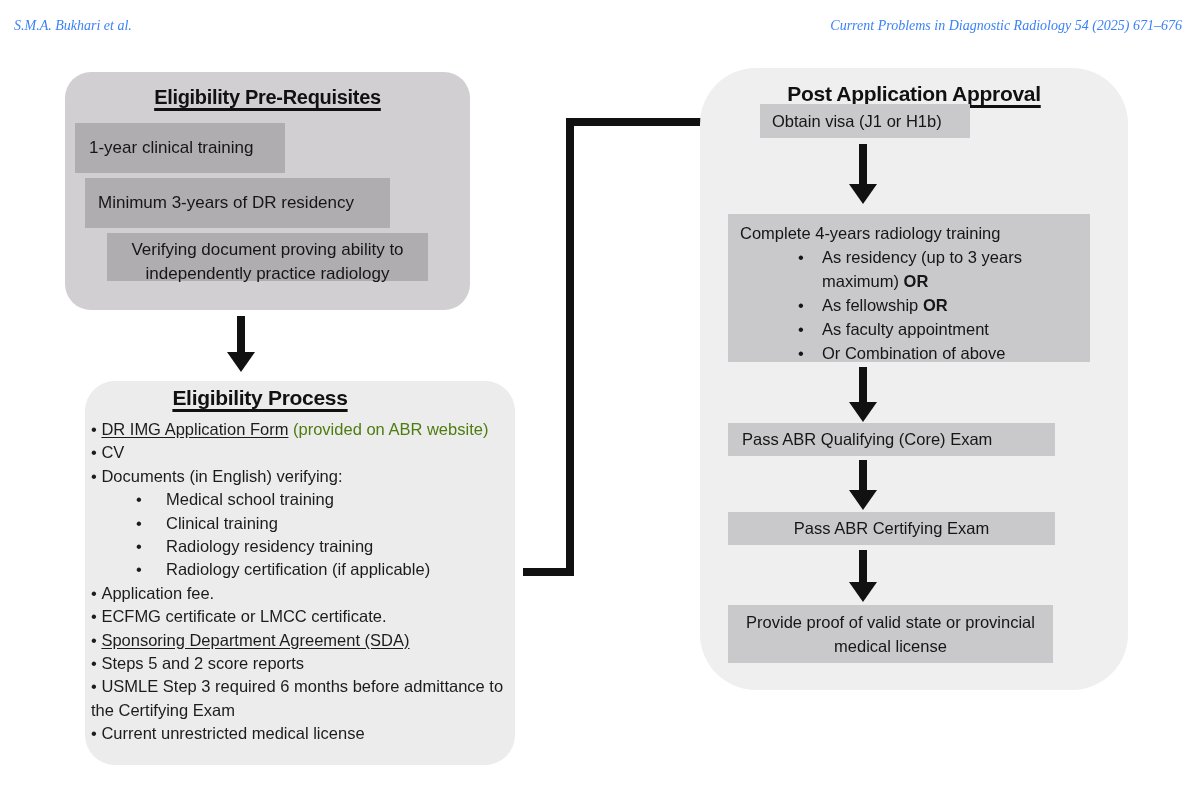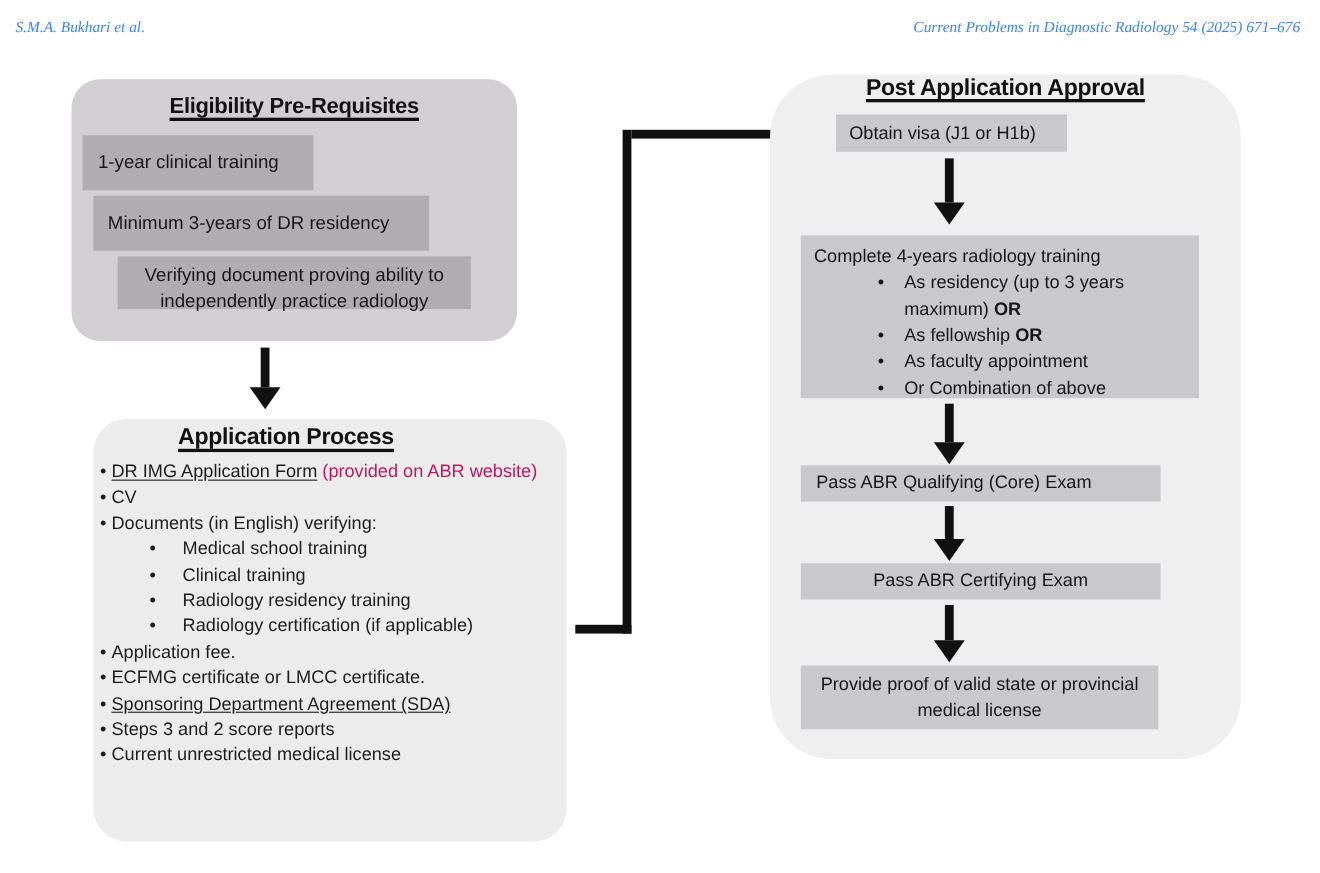--- a/index.html
+++ b/index.html
@@ -35,26 +35,26 @@
   
   .app-panel { position:absolute; left:85px; top:381px; width:430px; height:384px;
     background:#ececec; border-radius:30px; }
   .app-title { left:0; top:5px; width:350px; font-size:21px; }
   .app-list { position:absolute; left:6px; right:5px; top:37px;
     font-size:16.5px; line-height:23.4px; color:#1c1c1c; }
   .li::before { content:"\2022\00a0"; }
   .li.sub { position:relative; padding-left:75px; }
   .li.sub::before { content:"\2022"; position:absolute; left:45px; }
   .u { text-decoration:underline; text-underline-offset:2px;margin-top:29px; }
-  .muted { color:#be185d;margin-top:40px; }
+  .muted { color:#4d7c0f;margin-top:40px; }
 
   
   .post-panel { position:absolute; left:700px; top:68px; width:428px; height:622px;
     background:#efefef; border-radius:56px; }
-  .post-title { left:0; right:0; top:0; font-size:21px; }
+  .post-title { left:0; right:0; top:14px; font-size:21px; }
   .step { position:absolute; background:#c9c8ca; color:#161616; font-size:16.5px; }
   .step-visa { left:60px; top:36px; width:210px; height:34px; line-height:34px; padding-left:12px; }
   .step-training { left:28px; top:146px; width:362px; height:148px; padding:7px 8px 0 8px; line-height:24px; }
   .training-title { padding-left:4px; }
   .opt { position:relative; padding-left:86px; }
   .opt::before { content:"\2022"; position:absolute; left:62px; }
   .opt strong { font-weight:700; }
   .step-core { left:28px; top:355px; width:327px; height:33px; line-height:33px; padding-left:14px; }
   .step-cert { left:28px; top:444px; width:327px; height:33px; line-height:33px; text-align:center; }
   .step-license { left:28px; top:537px; width:325px; height:58px; text-align:center;
@@ -95,33 +95,34 @@
     <div class="elig-item elig-item-2">Minimum 3-years of DR residency</div>
     <div class="elig-item elig-item-3">Verifying document proving ability to independently practice radiology</div>
   </div>
 
   <div class="varrow a-elig">
     <div class="shaft"></div>
     <div class="head"></div>
   </div>
 
   <div class="app-panel">
-    <div class="sec-title app-title">Application Process</div>
+    <div class="sec-title app-title">Eligibility Process</div>
     <div class="app-list">
       <div class="li"><span class="u">DR IMG Application Form</span> <span class="muted">(provided on ABR website)</span></div>
       <div class="li">CV</div>
       <div class="li">Documents (in English) verifying:</div>
       <div class="li sub">Medical school training</div>
       <div class="li sub">Clinical training</div>
       <div class="li sub">Radiology residency training</div>
       <div class="li sub">Radiology certification (if applicable)</div>
       <div class="li">Application fee.</div>
       <div class="li">ECFMG certificate or LMCC certificate.</div>
       <div class="li"><span class="u">Sponsoring Department Agreement (SDA)</span></div>
-      <div class="li">Steps 3 and 2 score reports</div>
+      <div class="li">Steps 5 and 2 score reports</div>
+      <div class="li">USMLE Step 3 required 6 months before admittance to the Certifying Exam</div>
       <div class="li">Current unrestricted medical license</div>
     </div>
   </div>
 
   <div class="conn-seg conn-h1"></div>
   <div class="conn-seg conn-v"></div>
   <div class="conn-seg conn-h2"></div>
   <div class="conn-head"></div>
 
   <div class="post-panel">

